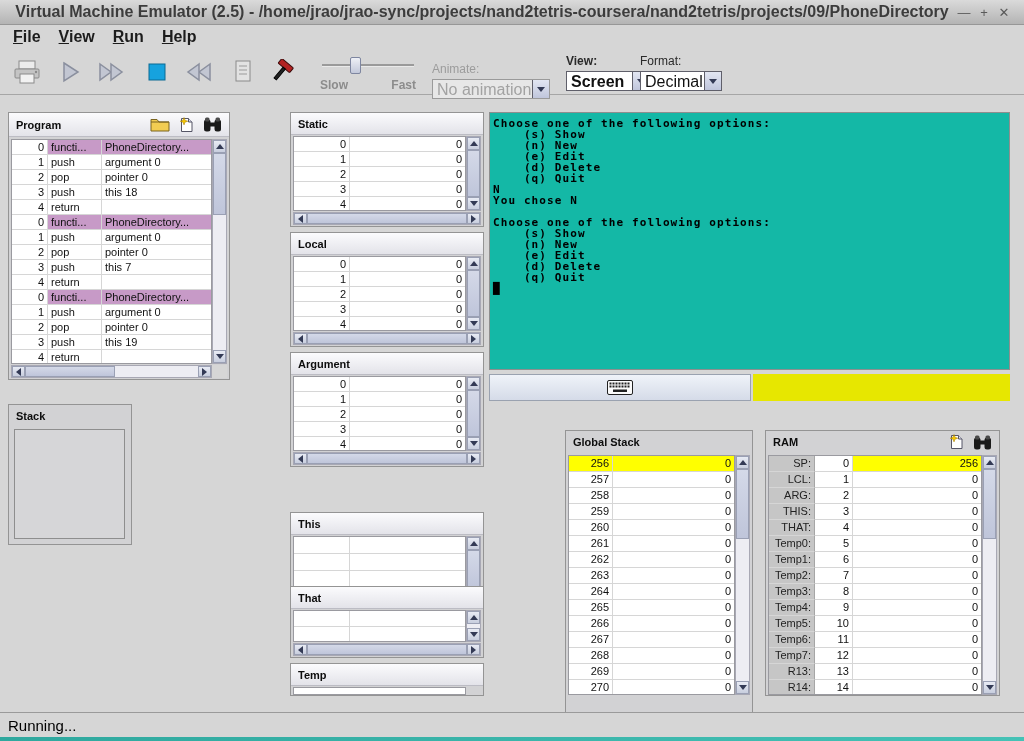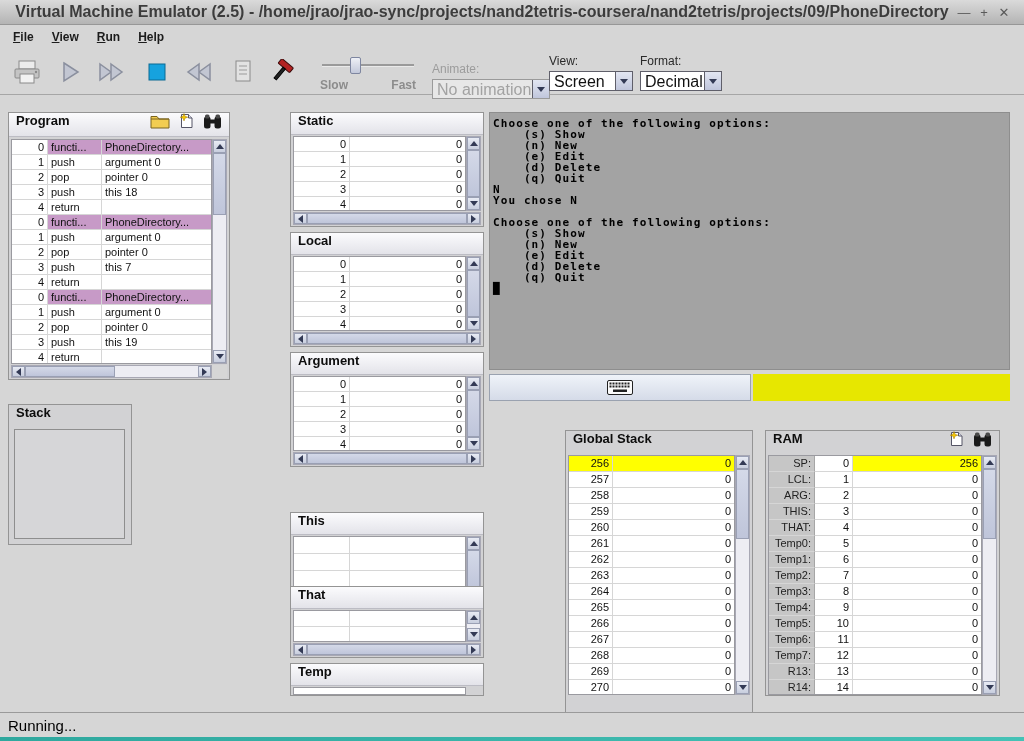--- a/index.html
+++ b/index.html
@@ -6,42 +6,42 @@
 body{font-family:"Liberation Sans",sans-serif;background:#888;}
 #app{position:relative;width:1024px;height:741px;background:#d6d6d6;outline:1px solid #7a7a7a;overflow:hidden;}
 
 
 .titlebar{position:absolute;left:0;top:0;width:100%;height:25px;background:linear-gradient(#dadada,#b4b4b4);border-bottom:1px solid #979797;display:flex;align-items:center;padding:0 10px;}
 .titlebar-text{flex:1;text-align:center;font-size:16px;font-weight:bold;color:#3c3c3c;white-space:nowrap;overflow:hidden;}
 .winbtn{width:20px;text-align:center;color:#5a5a5a;font-size:13px;line-height:25px;cursor:default;}
 
 
 .menubar{position:absolute;left:0;top:25px;width:100%;height:23px;display:flex;align-items:center;padding:0 4px;background:#d6d6d6;}
-.menu-item{display:inline-block;padding:3px 9px;font-size:12px;font-weight:bold;color:#1c1c1c;}
+.menu-item{display:inline-block;padding:3px 9px;font-size:16px;font-weight:bold;color:#1c1c1c;}
 .menu-item::first-letter{text-decoration:underline;}
 
 
 .toolbar{position:absolute;left:0;top:48px;width:100%;height:47px;border-bottom:1px solid #a6a6a6;background:#d6d6d6;}
 .tb-btn{position:absolute;top:5px;width:38px;height:38px;border:none;background:transparent;display:flex;align-items:center;justify-content:center;padding:0;}
 .slider-group{position:absolute;left:320px;top:4px;width:96px;height:40px;}
 .slider-track{position:absolute;left:2px;right:2px;top:12px;height:3px;background:#9a9a9a;border-bottom:1px solid #eaeaea;}
 .slider-thumb{position:absolute;left:30px;top:5px;width:11px;height:17px;background:linear-gradient(#eef0f6,#c2c8da);border:1px solid #7e86a0;border-radius:2px;}
 .slider-labels{position:absolute;left:0;right:0;top:26px;display:flex;justify-content:space-between;font-size:12px;font-weight:bold;color:#8c8c8c;}
 .tb-group{position:absolute;top:6px;}
 .tb-label{display:block;font-size:12px;color:#2a2a2a;margin-bottom:3px;}
 .tb-label.dim{color:#9c9c9c;}
 .combo{display:flex;height:20px;border:1px solid #5f5f6a;background:#fff;align-items:stretch;}
 .combo-text{flex:1;font-size:16px;padding:1px 4px;white-space:nowrap;overflow:hidden;color:#111;}
 .combo.disabled{background:#e7e7e7;border-color:#9a9a9a;}
 .combo.disabled .combo-text{color:#a2a2a2;}
 .combo-btn{width:17px;background:linear-gradient(#e2e6f2,#c0c6dc);border-left:1px solid #5f5f6a;display:flex;align-items:center;justify-content:center;}
 
 
 .panel{position:absolute;border:1px solid #949494;background:#d2d2d4;}
-.panel-header{height:24px;display:flex;align-items:flex-start;padding:0 7px;background:linear-gradient(#fbfbfd,#e3e3e9);border-bottom:1px solid #bcbcc4;font-size:13px;font-weight:bold;color:#0d0d0d;}
+.panel-header{height:24px;display:flex;align-items:center;padding:0 7px;background:linear-gradient(#fbfbfd,#e3e3e9);border-bottom:1px solid #bcbcc4;font-size:11px;font-weight:bold;color:#0d0d0d;}
 .panel-header.short{height:22px;}
 .panel-header.plain{background:none;border-bottom:none;}
 .header-icons{margin-left:auto;display:flex;gap:10px;align-items:center;}
 .icon-btn{border:none;background:transparent;padding:0;display:flex;}
 
 .tbl{position:absolute;background:#fff;border:1px solid #9a9aa0;overflow:hidden;}
 .trow{display:flex;height:15px;}
 .rows16 .trow{height:16px;}
 .rows17 .trow{height:17px;}
 .tcell{border-right:1px solid #d6d6d6;border-bottom:1px solid #d6d6d6;font-size:11px;line-height:14px;padding:0 3px;white-space:nowrap;overflow:hidden;color:#111;}
@@ -89,21 +89,21 @@
 #callstack .inner{position:absolute;left:3px;top:24px;width:181px;height:110px;border:1px solid #a8a8a8;background:#dcdcde;}
 
 .seg{left:290px;width:194px;}
 #seg-static{top:112px;height:115px;}
 #seg-local{top:232px;height:115px;}
 #seg-argument{top:352px;height:115px;}
 #seg-this{top:472px;height:108px;margin-top:40px;}
 #seg-that{top:586px;height:72px;}
 #seg-temp{top:663px;height:33px;overflow:hidden;}
 
-#console{position:absolute;left:489px;top:112px;width:521px;height:258px;background:#a3a3a3;border:1px solid #8e8e8e;overflow:hidden;}
+#console{position:absolute;left:489px;top:112px;width:521px;height:258px;background:#14b8a6;border:1px solid #8e8e8e;overflow:hidden;}
 #console pre{font-family:"DejaVu Sans Mono","Liberation Mono",monospace;font-weight:bold;font-size:11px;line-height:11px;letter-spacing:1.1px;color:#000;padding:5px 3px;}
 #kbdbar{position:absolute;left:489px;top:374px;width:262px;height:27px;background:linear-gradient(#eff3f9,#d5dbe8);border:1px solid #9aa2b0;display:flex;align-items:center;justify-content:center;}
 #kbddisplay{position:absolute;left:753px;top:374px;width:257px;height:27px;background:#e7e700;}
 
 #gstack{left:565px;top:430px;width:188px;height:294px;}
 #ram{left:765px;top:430px;width:235px;height:266px;}
 
 
 #statusbar{position:absolute;left:0;top:712px;width:100%;height:25px;border-top:1px solid #9a9a9a;background:#d6d6d6;display:flex;align-items:center;padding-left:8px;font-size:15px;color:#000;}
 #bottomstrip{position:absolute;left:0;top:737px;width:100%;height:4px;background:linear-gradient(90deg,#2fa89e,#45c2b6);}
@@ -186,21 +186,21 @@
 
     <div class="tb-group" style="left:432px;width:118px;margin-top:8px;">
       <span class="tb-label dim">Animate:</span>
       <div class="combo disabled">
         <span class="combo-text">No animation</span>
         <span class="combo-btn">
             <span class="tri down"></span>
           </span>
       </div>
     </div>
-    <div class="tb-group" style="left:549px;width:84px;">
+    <div class="tb-group" style="left:566px;width:84px;font-weight:bold;">
       <span class="tb-label">View:</span>
       <div class="combo">
         <span class="combo-text">Screen</span>
         <span class="combo-btn">
             <span class="tri down"></span>
           </span>
       </div>
     </div>
     <div class="tb-group" style="left:640px;width:82px;">
       <span class="tb-label">Format:</span>

